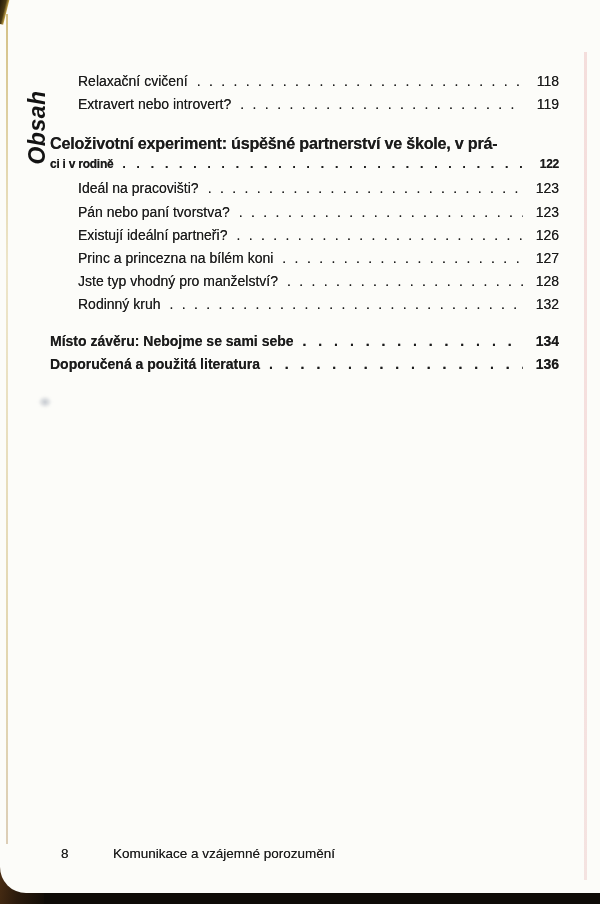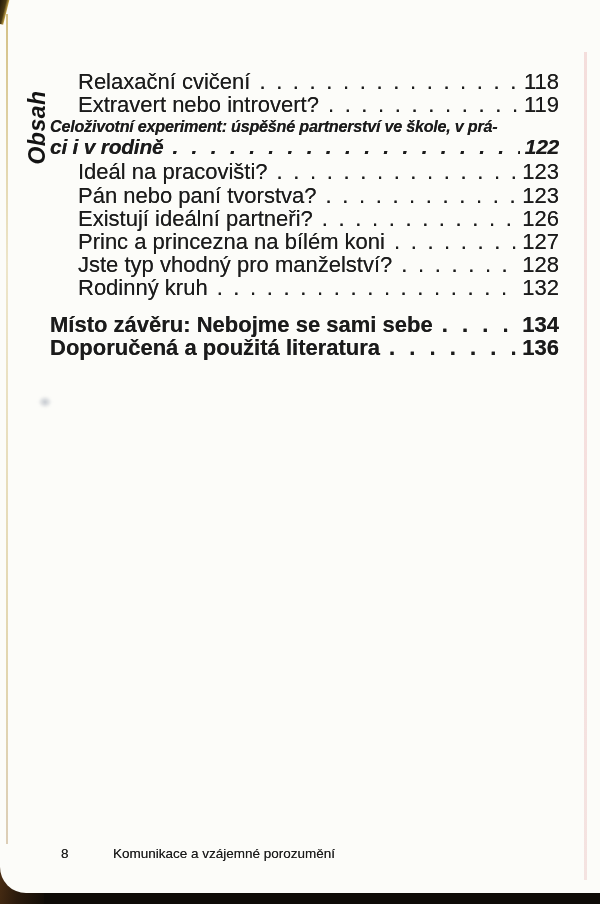--- a/index.html
+++ b/index.html
@@ -43,40 +43,40 @@
     display:flex; align-items:center; justify-content:center;
   }
   .obsah span {
     display:block; white-space:nowrap; transform:rotate(-90deg);
     font-size:23px; font-weight:700; font-style:italic; color:#131313;
     letter-spacing:.5px;
   }
   .toc { position:absolute; left:50px; top:70px; width:509px; }
   .row {
     display:flex; align-items:baseline;
-    font-size:22px; line-height:23.2px;
+    font-size:14px; line-height:23.2px;
     text-shadow:0 0 .3px rgba(25,25,25,.75);
   }
   .row .lbl { flex:0 0 auto; white-space:nowrap; }
   .indent { padding-left:28px; }
   .dots { flex:1 1 auto; overflow:hidden; white-space:nowrap; margin:0 5px 0 9px; }
   .dots::after {
     content:". . . . . . . . . . . . . . . . . . . . . . . . . . . . . . . . . . . . . . . . . . . . . . . .";
     word-spacing:4.5px;
   }
   .pageno { flex:0 0 auto; min-width:31px; text-align:right; white-space:nowrap; }
   .b { font-weight:700; }
   .b .dots::after { word-spacing:8px; }
-  .heading { margin-bottom:3px;font-style:italic; }
+  .heading { margin-top:17px; margin-bottom:3px; }
   .heading .hline1 {
     font-weight:700; font-size:16.2px; line-height:20.5px;
     letter-spacing:-.25px; white-space:nowrap;
     text-shadow:0 0 .3px rgba(25,25,25,.75);
   }
-  .heading .row { font-size:21px; line-height:20.5px; letter-spacing:-.25px; }
+  .heading .row { font-size:12px; line-height:20.5px; letter-spacing:-.25px; }
   .m-misto { margin-top:13px; }
   .m-dopo  { }
   .footer { position:absolute; top:846px; left:0; width:100%; height:18px; font-size:13.5px; }
   .footer .pnum  { position:absolute; left:61px; text-shadow:0 0 .3px rgba(25,25,25,.7); }
   .footer .btitle{ position:absolute; left:113px; text-shadow:0 0 .3px rgba(25,25,25,.7); }
 </style>
 </head>
 <body>
 
 <div class="canvas">

